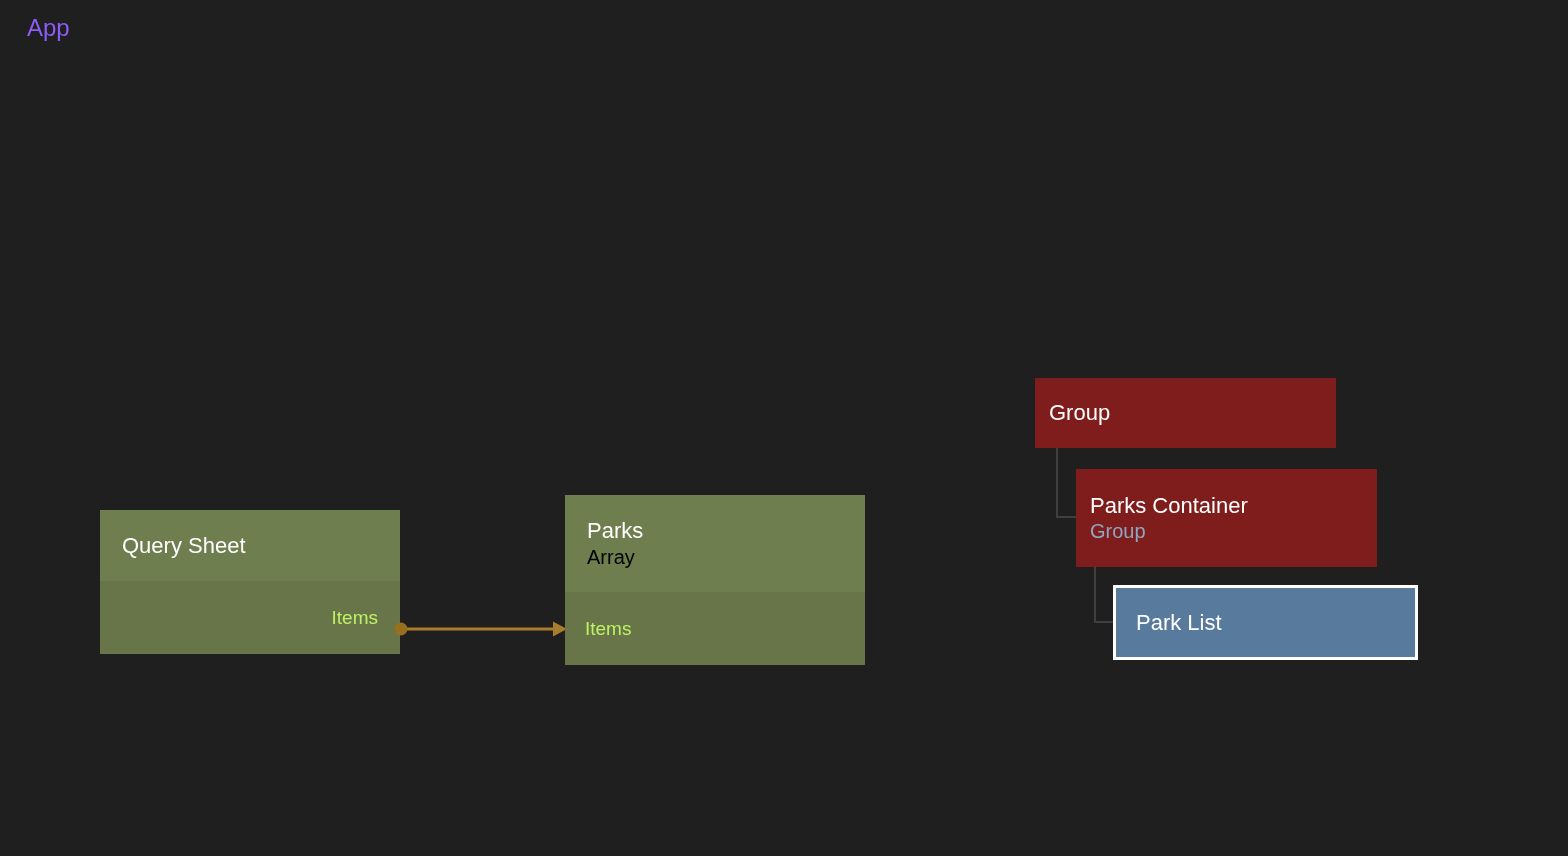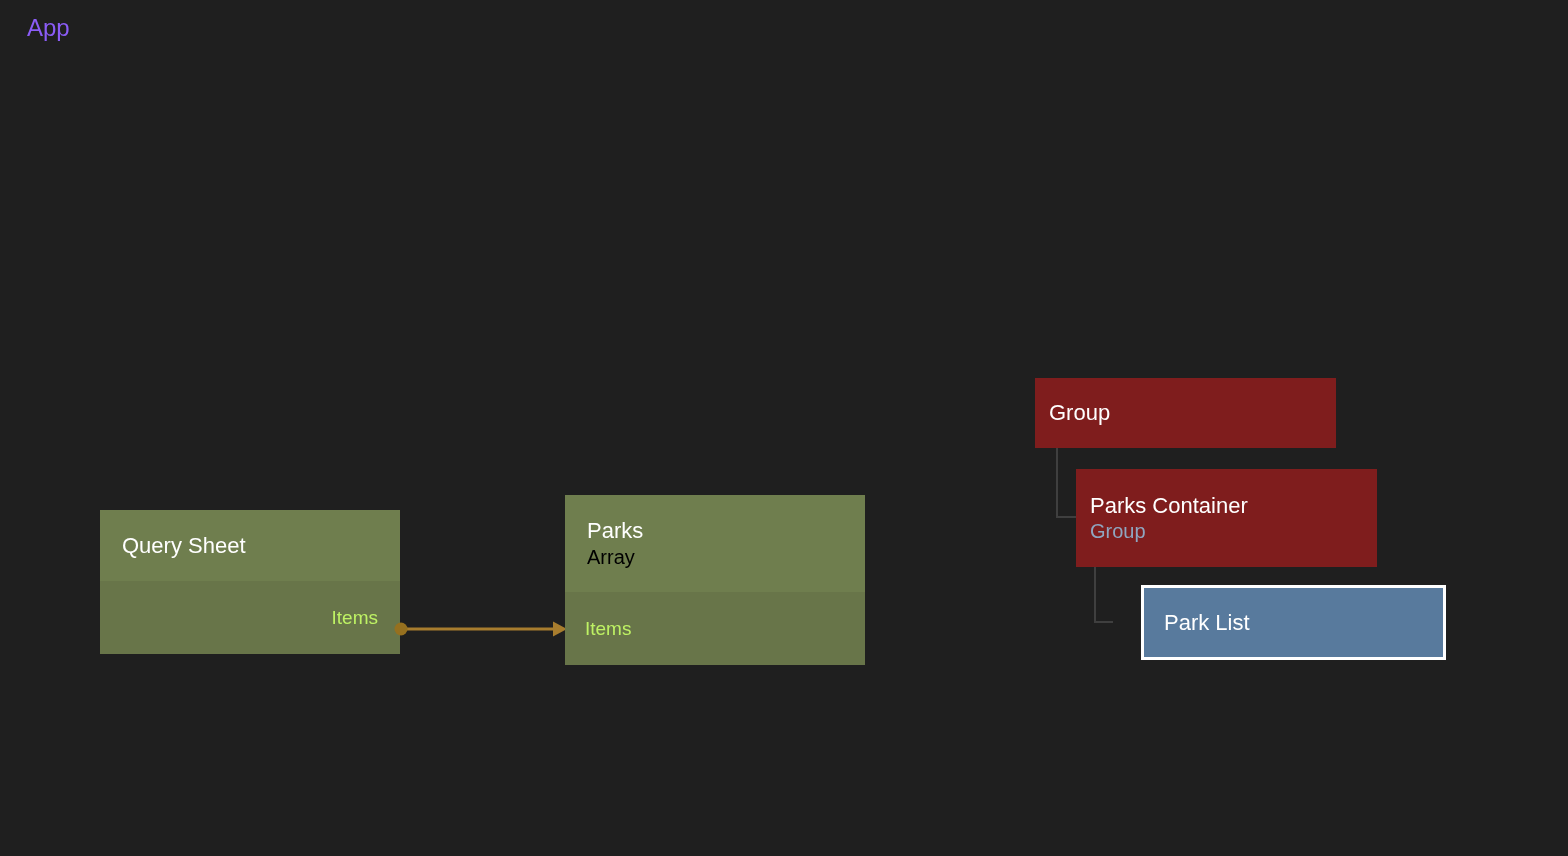--- a/index.html
+++ b/index.html
@@ -125,21 +125,20 @@
     left: 1113px;
     top: 585px;
     width: 305px;
     height: 75px;
     background: #587a9d;
     border: 3px solid #ffffff;
     display: flex;
     flex-direction: column;
     justify-content: center;
     padding-left: 20px;
-    margin-left: 28px;
   }
 
   
   .tree-connector {
     position: absolute;
     background: #3f3f3f;
   }
   #conn1-v { left: 1056px; top: 448px; width: 2px;  height: 70px; }
   #conn1-h { left: 1056px; top: 516px; width: 20px; height: 2px;  }
   #conn2-v { left: 1094px; top: 567px; width: 2px;  height: 56px; }

